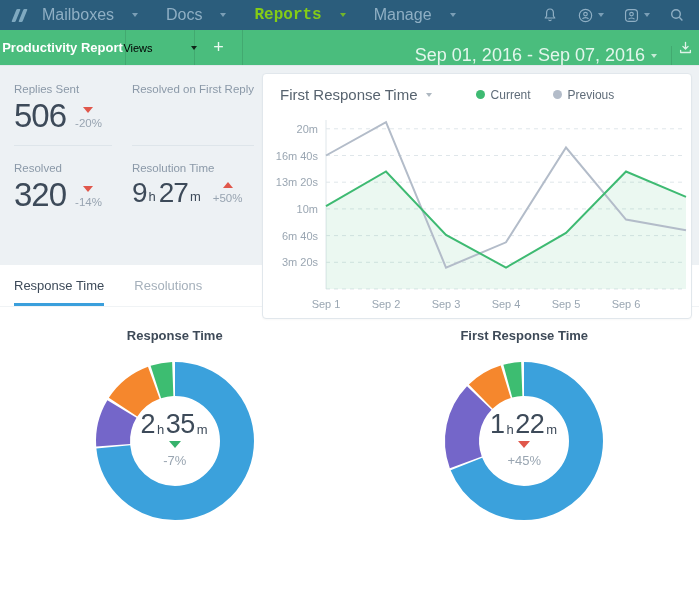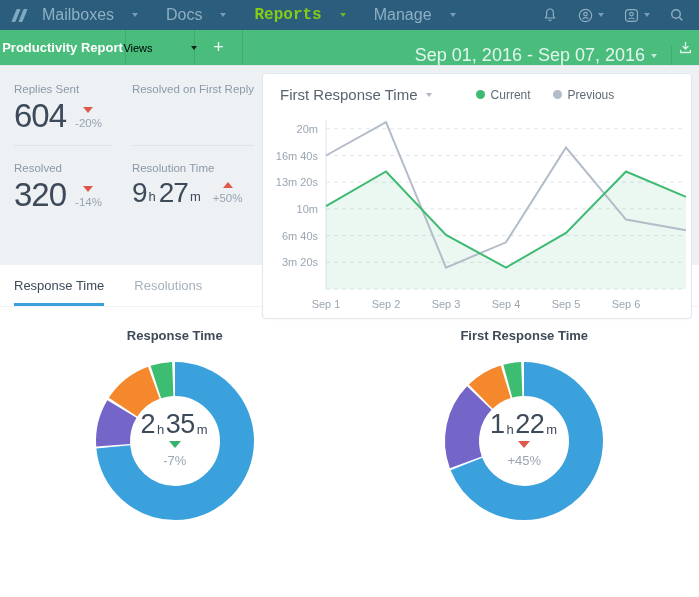--- a/index.html
+++ b/index.html
@@ -159,21 +159,21 @@
           <path d="M2.8 11v2.3h10.4V11"></path>
         </svg>
     </div>
   </div>
 
   <section class="report">
     <div class="stats">
       <div class="stat first-row">
         <div class="stat-label">Replies Sent</div>
         <div class="stat-value-row">
-          <span class="stat-num">604</span>
+          <span class="stat-num">506</span>
           <span class="stat-delta">
               <span class="tri down red"></span>
               <span class="delta-text">-20%</span>
             </span>
         </div>
       </div>
       <div class="stat first-row">
         <div class="stat-label">Resolved on First Reply</div>
       </div>
       <div class="stat">

